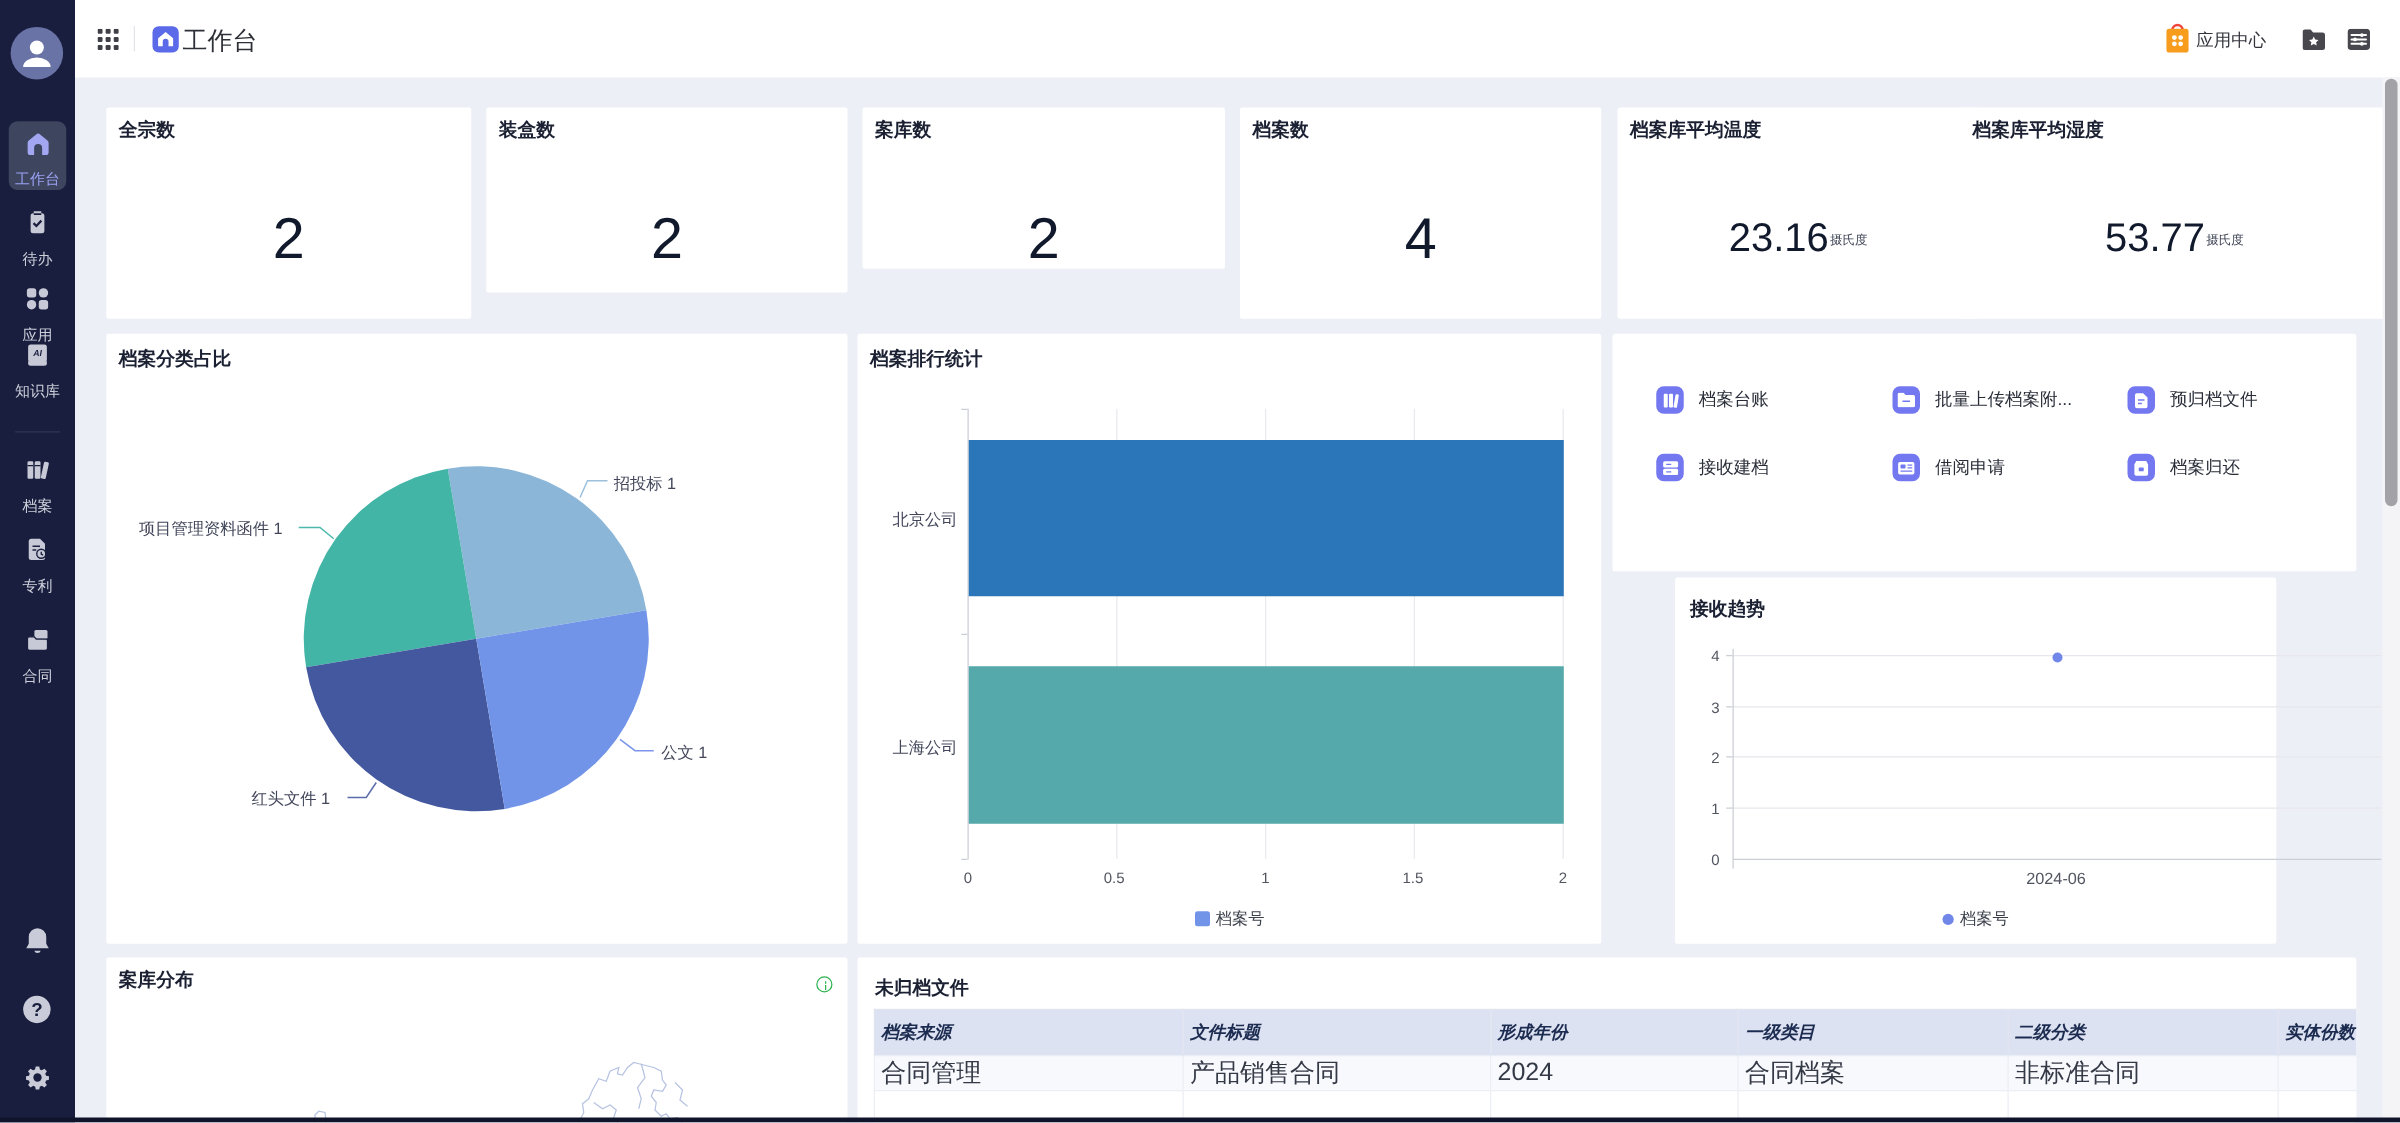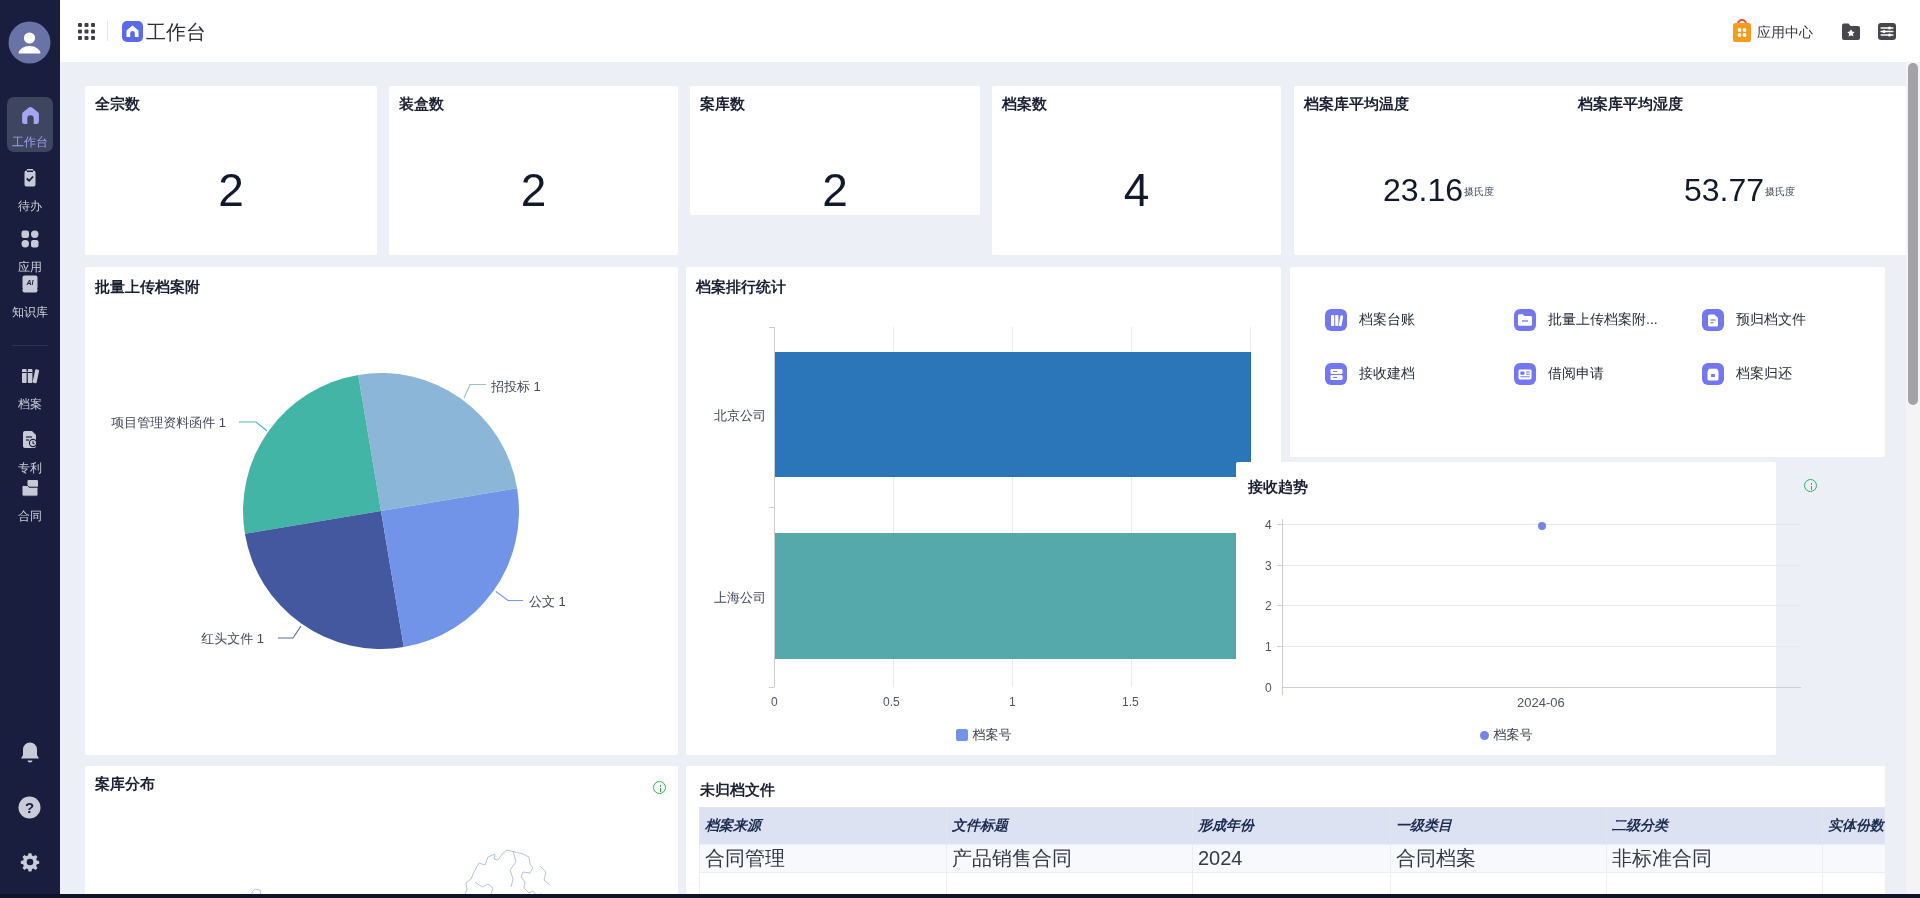--- a/index.html
+++ b/index.html
@@ -47,21 +47,21 @@
 #bottom-strip { left:0; top:894px; width:1920px; height:4px; background:#10142b; z-index:8; }
 </style>
 </head>
 <body>
 <div id="content" class="abs"></div>
 
 <div class="card" style="left:85px;top:86px;width:292px;height:169px">
     <div class="card-title">全宗数</div>
     <div class="stat-num" style="top:104px;line-height:0">2</div>
   </div>
-<div class="card" style="left:389px;top:86px;width:289px;height:169px">
+<div class="card" style="left:389px;top:86px;width:289px;height:148px">
     <div class="card-title">装盒数</div>
     <div class="stat-num" style="top:104px;line-height:0">2</div>
   </div>
 <div class="card" style="left:690px;top:86px;width:290px;height:129px">
     <div class="card-title">案库数</div>
     <div class="stat-num" style="top:104px;line-height:0">2</div>
   </div>
 <div class="card" style="left:992px;top:86px;width:289px;height:169px">
     <div class="card-title">档案数</div>
     <div class="stat-num" style="top:104px;line-height:0">4</div>
@@ -69,21 +69,21 @@
 <div class="card" style="left:1294px;top:86px;width:289px;height:169px">
     <div class="card-title">档案库平均温度</div>
     <div class="stat-num" style="top:104px;line-height:0;font-size:32px">23.16<span class="stat-unit">摄氏度</span></div>
   </div>
 <div class="card" style="left:1568px;top:86px;width:343px;height:169px">
     <div class="card-title">档案库平均湿度</div>
     <div class="stat-num" style="top:104px;line-height:0;font-size:32px">53.77<span class="stat-unit">摄氏度</span></div>
   </div>
 
 <div class="card" id="pie-card" style="left:85px;top:267px;width:593px;height:488px">
-  <div class="card-title" style="top:11px">批量上传档案附</div>
+  <div class="card-title" style="top:11px">档案分类占比</div>
   <svg width="593" height="460" style="position:absolute;left:0;top:0">
     <path d="M296,244 L432.1,221.2 A138,138 0 0 0 273.2,107.9 Z" fill="#8cb6d8"></path>
     <path d="M296,244 L273.2,107.9 A138,138 0 0 0 159.9,266.8 Z" fill="#43b5a6"></path>
     <path d="M296,244 L159.9,266.8 A138,138 0 0 0 318.8,380.1 Z" fill="#44589f"></path>
     <path d="M296,244 L318.8,380.1 A138,138 0 0 0 432.1,221.2 Z" fill="#7194e8"></path>
     <polyline points="379,131 385,117.5 401,117.5" fill="none" stroke="#9cc0dc" stroke-width="1.2"></polyline>
     <polyline points="411,324.5 423,333.5 438,333.5" fill="none" stroke="#7b96eb" stroke-width="1.2"></polyline>
     <polyline points="216,359 208,371 193,371" fill="none" stroke="#5a6cab" stroke-width="1.2"></polyline>
     <polyline points="182,164 171,155 154,155" fill="none" stroke="#4bb9ab" stroke-width="1.2"></polyline>
   </svg>
@@ -188,21 +188,21 @@
     <span class="qa-icon">
         <svg width="12" height="13" viewBox="0 0 12 13">
           <path d="M0.5 3.5 h11 V11 a1.5 1.5 0 0 1-1.5 1.5 h-8 A1.5 1.5 0 0 1 0.5 11 Z M0.5 3.5 L2 0.8 h8 l1.5 2.7" fill="#fff"></path>
           <rect x="4" y="6" width="4" height="3" rx="0.7" fill="#7478f0"></rect>
         </svg>
       </span>
     <span class="qa-text">档案归还</span>
   </div>
 </div>
 
-<div class="card" id="trend-card" style="left:1236px;top:462px;width:540px;height:293px">
+<div class="card" id="trend-card" style="left:1340px;top:462px;width:481px;height:293px">
   <div class="card-title" style="top:16px;left:12px">接收趋势</div>
   <div class="info-i" style="left:568px;top:17px"></div>
   <svg width="595" height="293" style="position:absolute;left:0;top:0">
     <g stroke="#e7e7ed" stroke-width="1">
       <line x1="46" y1="62.5" x2="565" y2="62.5"></line>
       <line x1="46" y1="103.5" x2="565" y2="103.5"></line>
       <line x1="46" y1="143.5" x2="565" y2="143.5"></line>
       <line x1="46" y1="184.5" x2="565" y2="184.5"></line>
     </g>
     <g stroke="#ccced6" stroke-width="1">
@@ -384,21 +384,21 @@
         <path d="M3 3 a2 2 0 0 1 2-2 h7 l4 4 v11 a2 2 0 0 1-2 2 h-9 a2 2 0 0 1-2-2 Z" fill="#c7cad6"></path>
         <g stroke="#191e3e" stroke-width="1.2">
           <line x1="6" y1="7" x2="12" y2="7"></line>
           <line x1="6" y1="10" x2="9" y2="10"></line>
         </g>
         <circle cx="13" cy="13" r="3.6" fill="#c7cad6" stroke="#191e3e" stroke-width="1.1"></circle>
         <path d="M13 11.3 v1.9 l1.5.9" fill="none" stroke="#191e3e" stroke-width="1.1"></path>
       </svg>
     <span class="lbl">专利</span>
   </div>
-  <div class="side-item" style="top:478px">
+  <div class="side-item" style="top:502px">
     <svg width="20" height="20" viewBox="0 0 20 20">
         <rect x="7.5" y="2" width="10.5" height="7" rx="1.2" fill="#c7cad6"></rect>
         <path d="M2 8.8 a1.4 1.4 0 0 1 1.4-1.4 h4 l1.6 1.8 h7.6 a1.4 1.4 0 0 1 1.4 1.4 v6 a1.6 1.6 0 0 1-1.6 1.6 H3.6 A1.6 1.6 0 0 1 2 16.6 Z" fill="#c7cad6" stroke="#191e3e" stroke-width="1"></path>
       </svg>
     <span class="lbl">合同</span>
   </div>
   <svg class="abs" style="left:19px;top:741px" width="22" height="24" viewBox="0 0 22 24">
       <path d="M11 1.5 a7 7 0 0 1 7 7 v5.5 l2 3.5 H2 l2-3.5 V8.5 a7 7 0 0 1 7-7 Z" fill="#c9ccd8"></path>
       <path d="M8.4 19.5 a2.7 2.7 0 0 0 5.2 0 Z" fill="#c9ccd8"></path>
     </svg>

